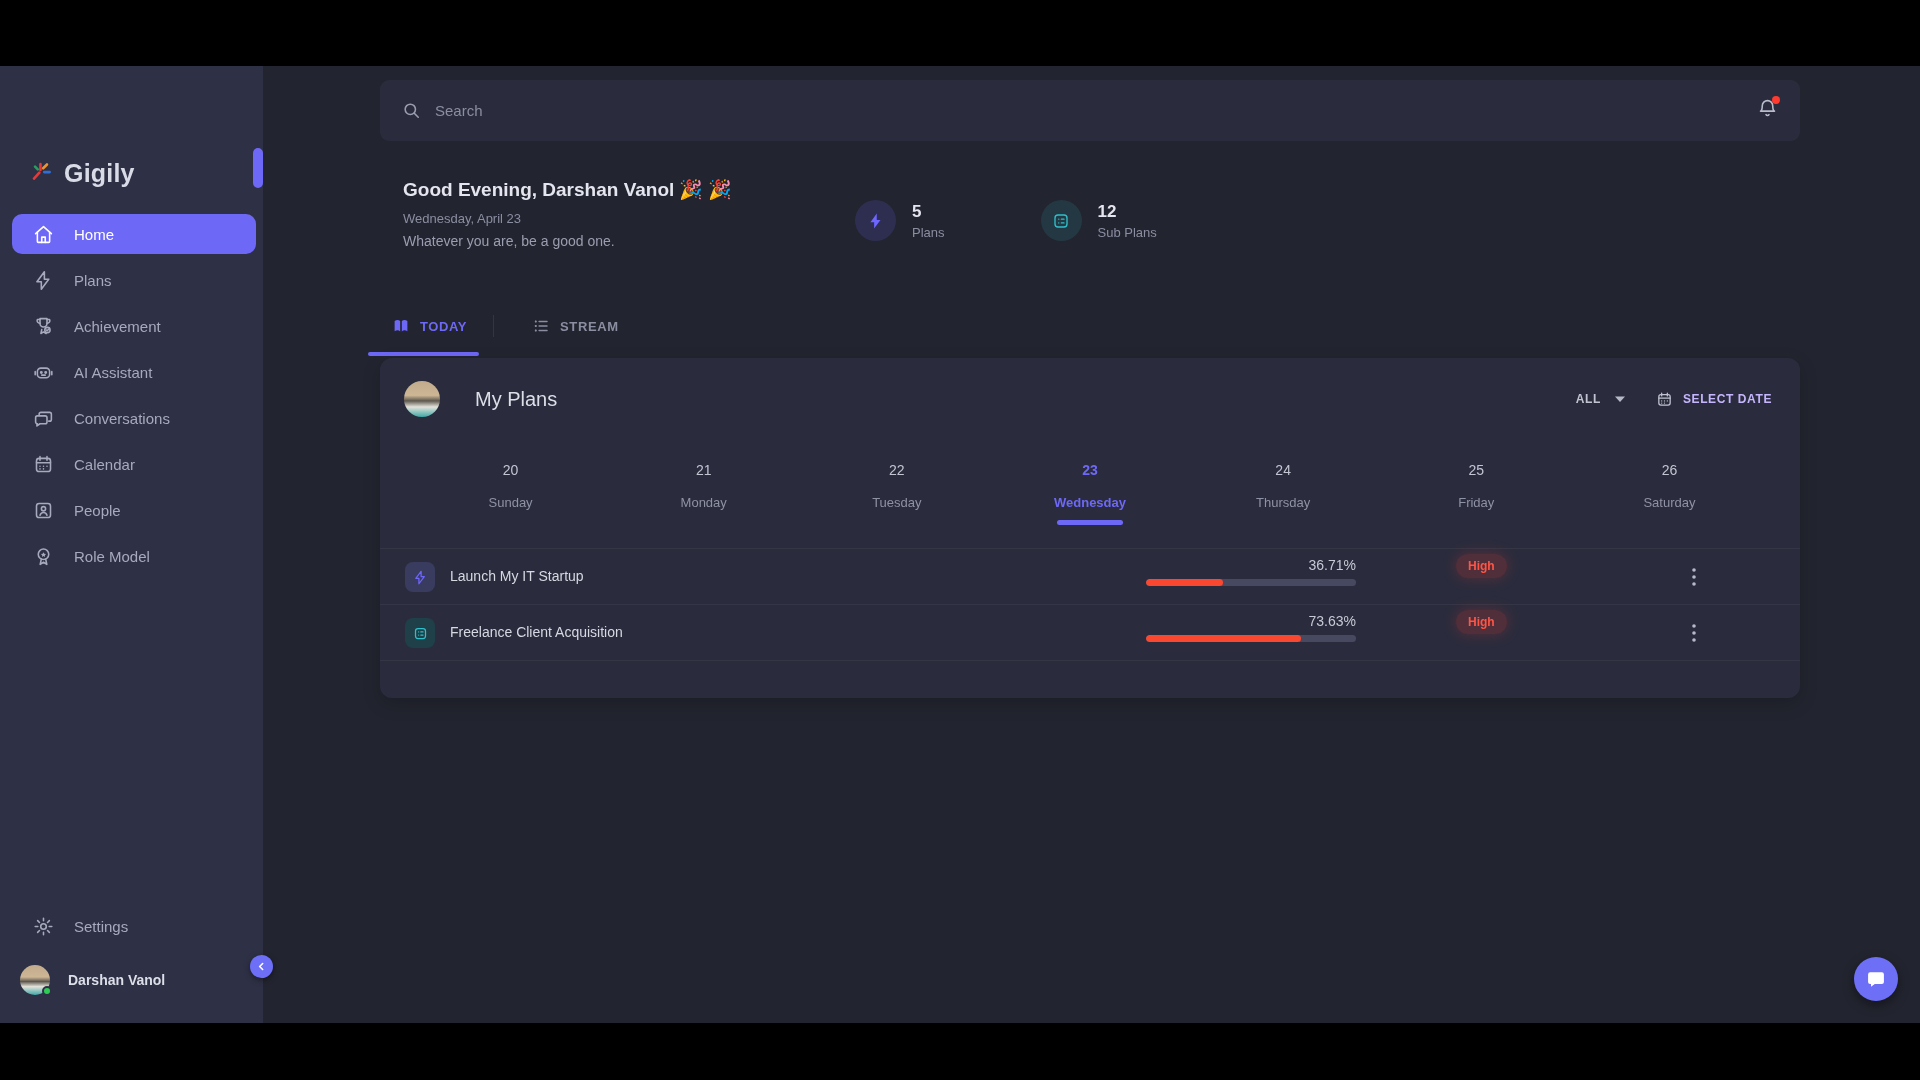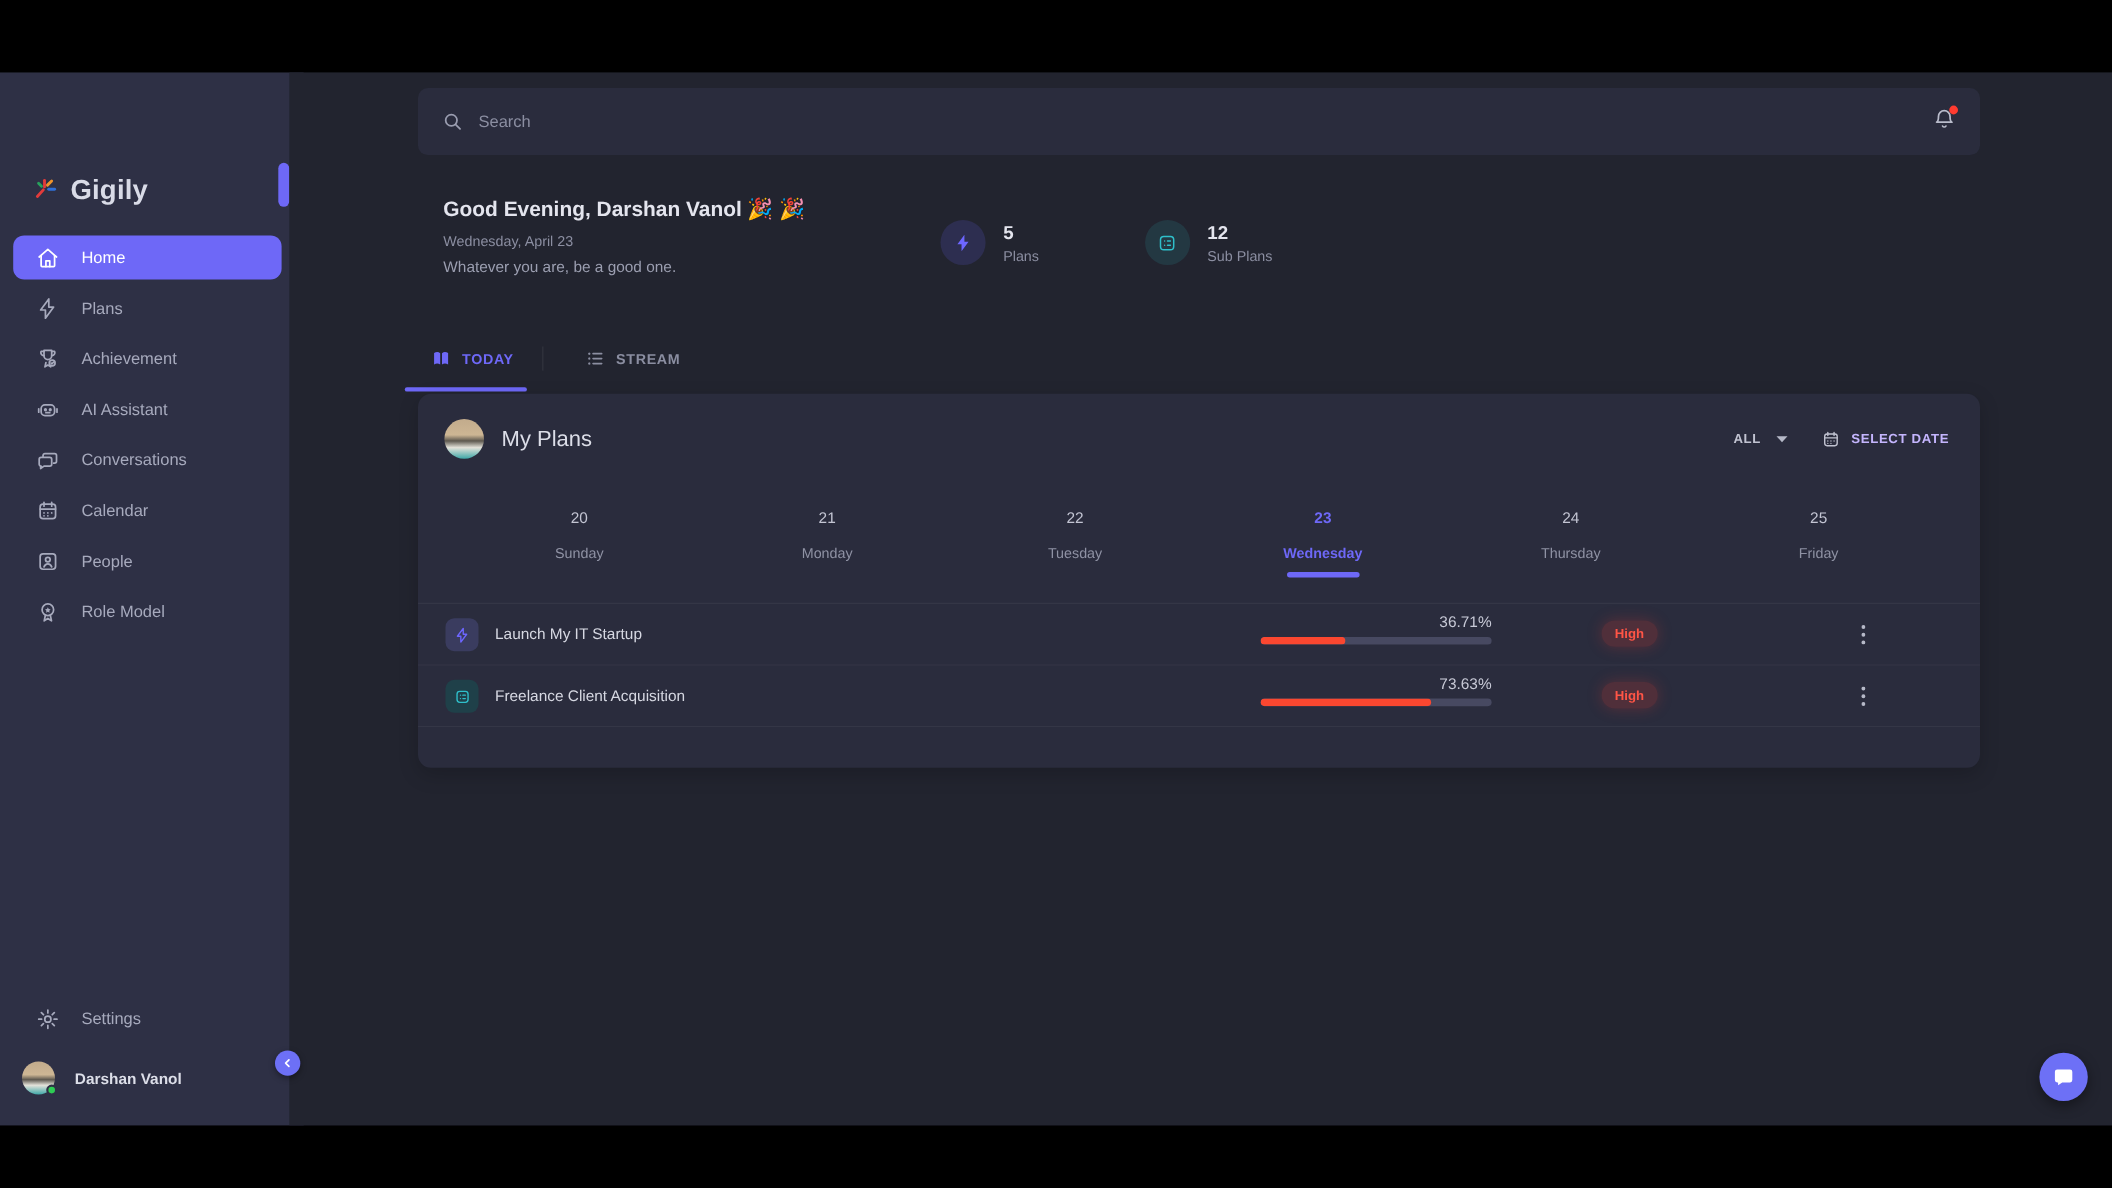--- a/index.html
+++ b/index.html
@@ -70,21 +70,21 @@
                        height:4px; border-radius:2px; background:#6e68f7; }
   .tab-sep { width:1px; height:22px; background:rgba(255,255,255,.08); margin-right:26px; }
 
   
   .card { position:absolute; left:117px; top:292px; width:1420px; height:340px;
           background:#2a2c3d; border-radius:12px; box-shadow:0 6px 18px rgba(0,0,0,.18); }
   .card-header { position:absolute; top:22px; left:24px; right:28px; height:38px;
                  display:flex; align-items:center; }
   .avatar-md { width:36px; height:36px; border-radius:50%; margin-right:16px;
     background:linear-gradient(180deg,#c2ab8c 0%,#cdb694 40%,#5d584f 55%,#e4e2da 72%,#3ea8a8 100%); }
-  .card-title { font-size:20px; color:#dcdee8; font-weight:normal; }
+  .card-title { font-size:20px; color:#dcdee8; font-weight:normal;margin-left:19px; }
   .header-right { margin-left:auto; display:flex; align-items:center; gap:30px; }
   .filter-all { display:flex; align-items:center; gap:13px; color:#c1c3d1; font-size:12px;
                 font-weight:bold; letter-spacing:.6px; cursor:pointer; }
   .select-date { display:flex; align-items:center; gap:10px; color:#c4b5fd; font-size:12px;
                  font-weight:bold; letter-spacing:.6px; cursor:pointer; }
 
   .week { position:absolute; top:104px; left:34px; right:34px; display:flex; }
   .week-col { flex:1; text-align:center; cursor:pointer; }
   .week-day { font-size:14px; color:#c3c5d3; margin-bottom:17px; }
   .week-name { font-size:13px; color:#8f92a4; }
@@ -97,21 +97,21 @@
   .plan-row { position:relative; height:56px; border-top:1px solid rgba(255,255,255,.05); }
   .row-icon { position:absolute; left:25px; top:13px; width:30px; height:30px;
               border-radius:8px; display:flex; align-items:center; justify-content:center; }
   .row-icon.purple { background:#3a3c5f; color:#6d66ff; }
   .row-icon.teal { background:#1f4049; color:#2fbfca; }
   .row-title { position:absolute; left:70px; top:19px; font-size:14px; color:#d6d8e2; }
   .progress-wrap { position:absolute; left:766px; top:8px; width:210px; text-align:right; }
   .progress-label { font-size:14px; color:#c7c9d6; margin-bottom:6px; }
   .progress-track { height:7px; border-radius:4px; background:#474961; overflow:hidden; }
   .progress-fill { height:100%; border-radius:4px; background:#fa4730; }
-  .priority-badge { position:absolute; left:1076px; top:15px; min-width:48px; text-align:center;
+  .priority-badge { position:absolute; left:1076px; top:5px; min-width:48px; text-align:center;
                     padding:5px 12px; border-radius:13px; font-size:12px; font-weight:bold;
                     color:#ff5546; background:rgba(235,60,48,.20);
                     box-shadow:0 0 14px rgba(235,60,48,.25); }
   .kebab { position:absolute; left:1300px; top:14px; width:28px; height:28px; display:flex;
            align-items:center; justify-content:center; color:#b6b9c8; cursor:pointer; }
 
   .fab { position:absolute; left:1854px; top:891px; width:44px; height:44px; border-radius:50%;
          background:#6d70f6; display:flex; align-items:center; justify-content:center;
          cursor:pointer; box-shadow:0 4px 12px rgba(0,0,0,.4); }
 </style>
@@ -341,20 +341,25 @@
         <div class="week-col">
           <div class="week-day">24</div>
           <div class="week-name">Thursday</div>
 
         </div>
         <div class="week-col">
           <div class="week-day">25</div>
           <div class="week-name">Friday</div>
 
         </div>
+        <div class="week-col">
+          <div class="week-day">26</div>
+          <div class="week-name">Saturday</div>
+
+        </div>
       </div>
 
       <div class="rows">
         <div class="plan-row">
           <div class="row-icon purple">
             <svg width="15" height="15" viewBox="0 0 24 24" fill="none" stroke="currentColor" stroke-width="2" stroke-linejoin="round">
                 <path d="M13 2L4.5 13.5h5L9.5 22l8.5-11.5h-5L13 2z"></path>
               </svg>
           </div>
           <div class="row-title">Launch My IT Startup</div>

